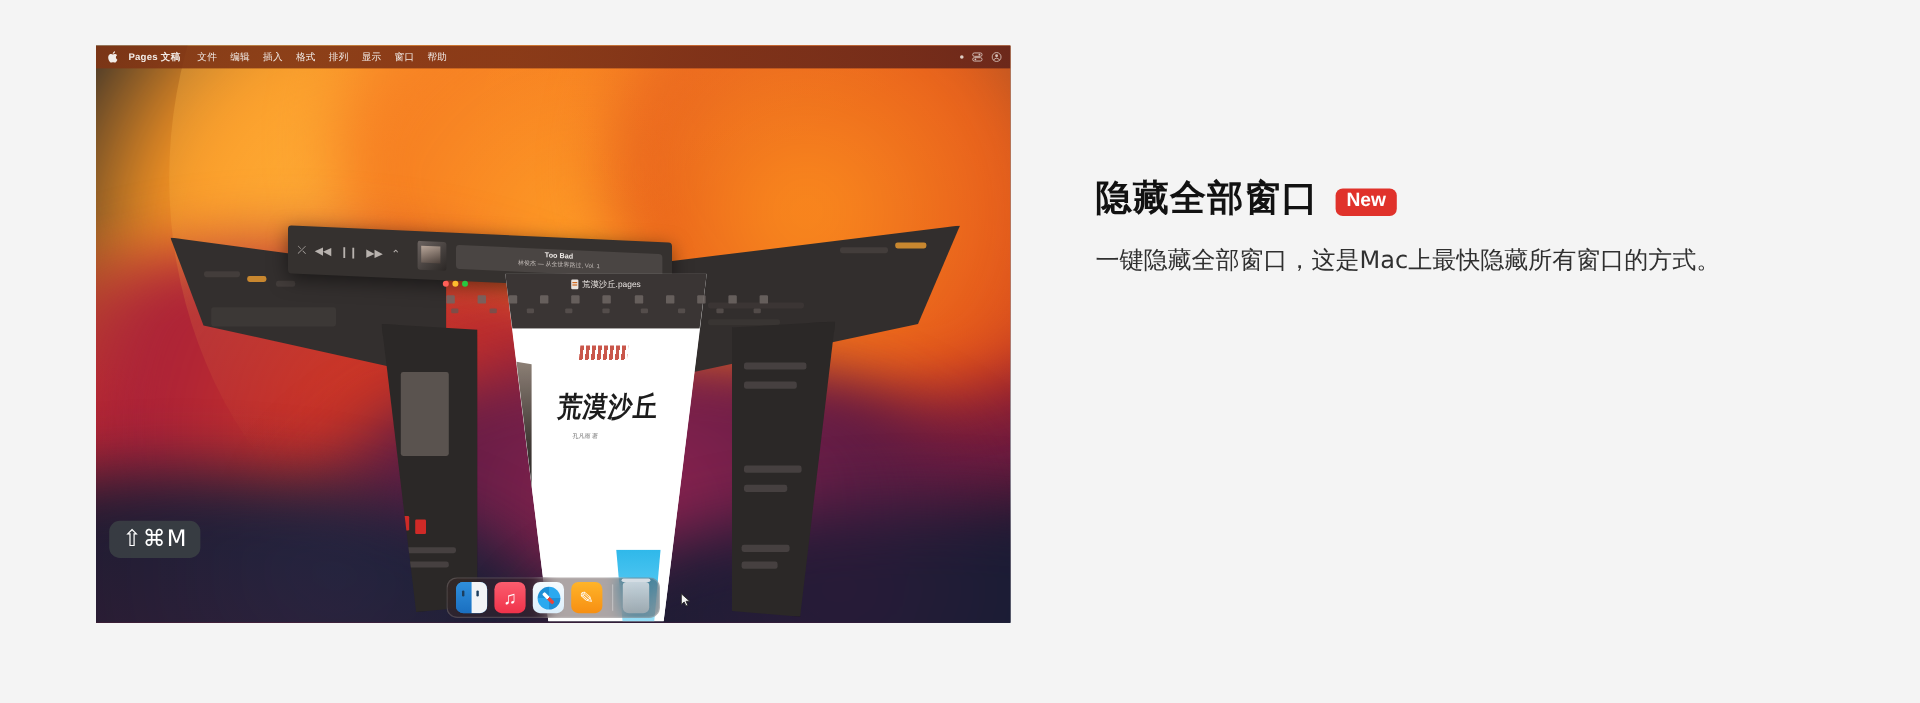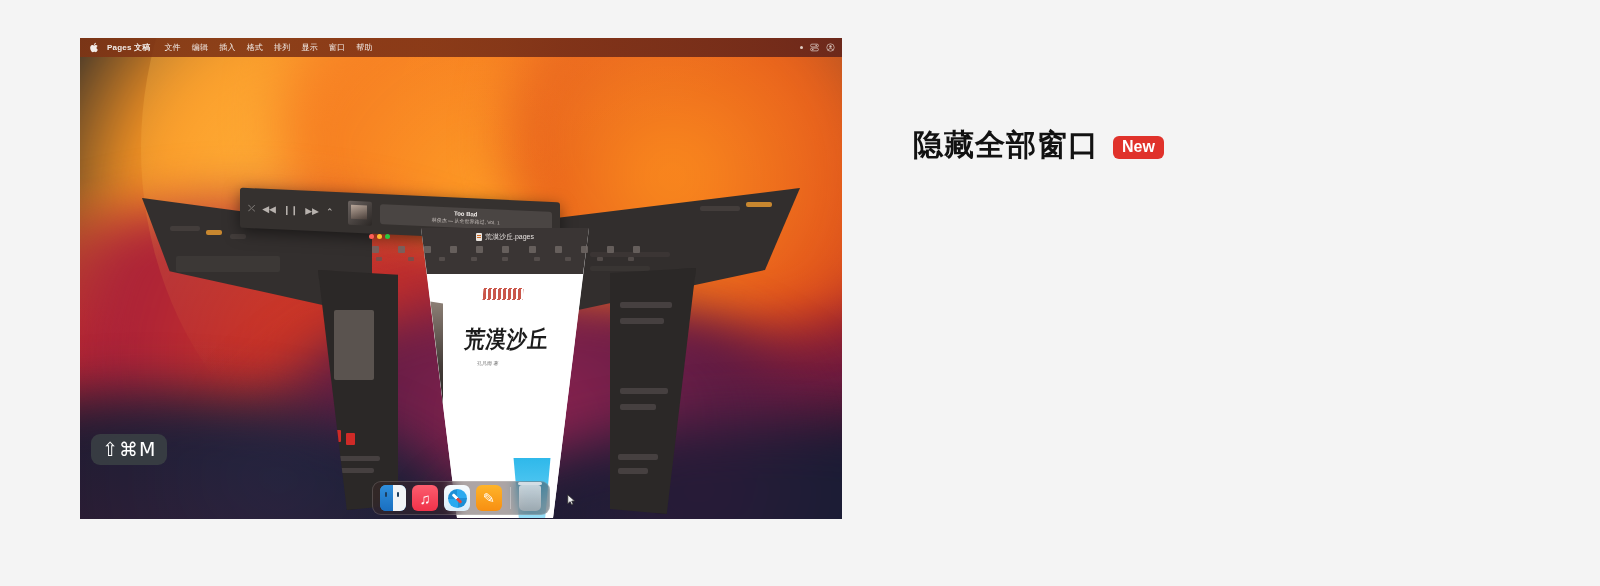--- a/index.html
+++ b/index.html
@@ -195,21 +195,21 @@
 
   
   .shortcut{
     position:absolute;left:11px;top:396px;
     background:rgba(58,63,68,.9);border-radius:9px;
     padding:6px 11px;color:#fff;font-size:19px;line-height:1;letter-spacing:1px;
     font-family:"DejaVu Sans",sans-serif;
   }
 
   
-  #copy{position:absolute;left:913px;top:127px;width:580px;}
+  #copy{position:absolute;left:913px;top:148px;width:580px;}
   .head-row{display:flex;align-items:center;gap:14px;margin-bottom:16px;}
   h1.title{
     margin:0;font-size:30px;font-weight:bold;color:#121212;letter-spacing:1px;
     font-family:"DejaVu Sans",sans-serif;line-height:1.2;
   }
   .badge{
     background:#e0322b;color:#fff;font-size:16px;font-weight:bold;
     border-radius:6px;padding:3px 9px 4px;line-height:1;position:relative;top:2px;
     font-family:"Liberation Sans",sans-serif;
   }
@@ -391,13 +391,14 @@
   </svg>
 
   <div class="shortcut">⇧⌘M</div>
 </div>
 
 <div id="copy">
   <div class="head-row">
     <h1 class="title">隐藏全部窗口</h1>
     <span class="badge">New</span>
   </div>
+  <p class="desc">一键隐藏全部窗口，这是Mac上最快隐藏所有窗口的方式。</p>
 </div>
 
 </body></html>

